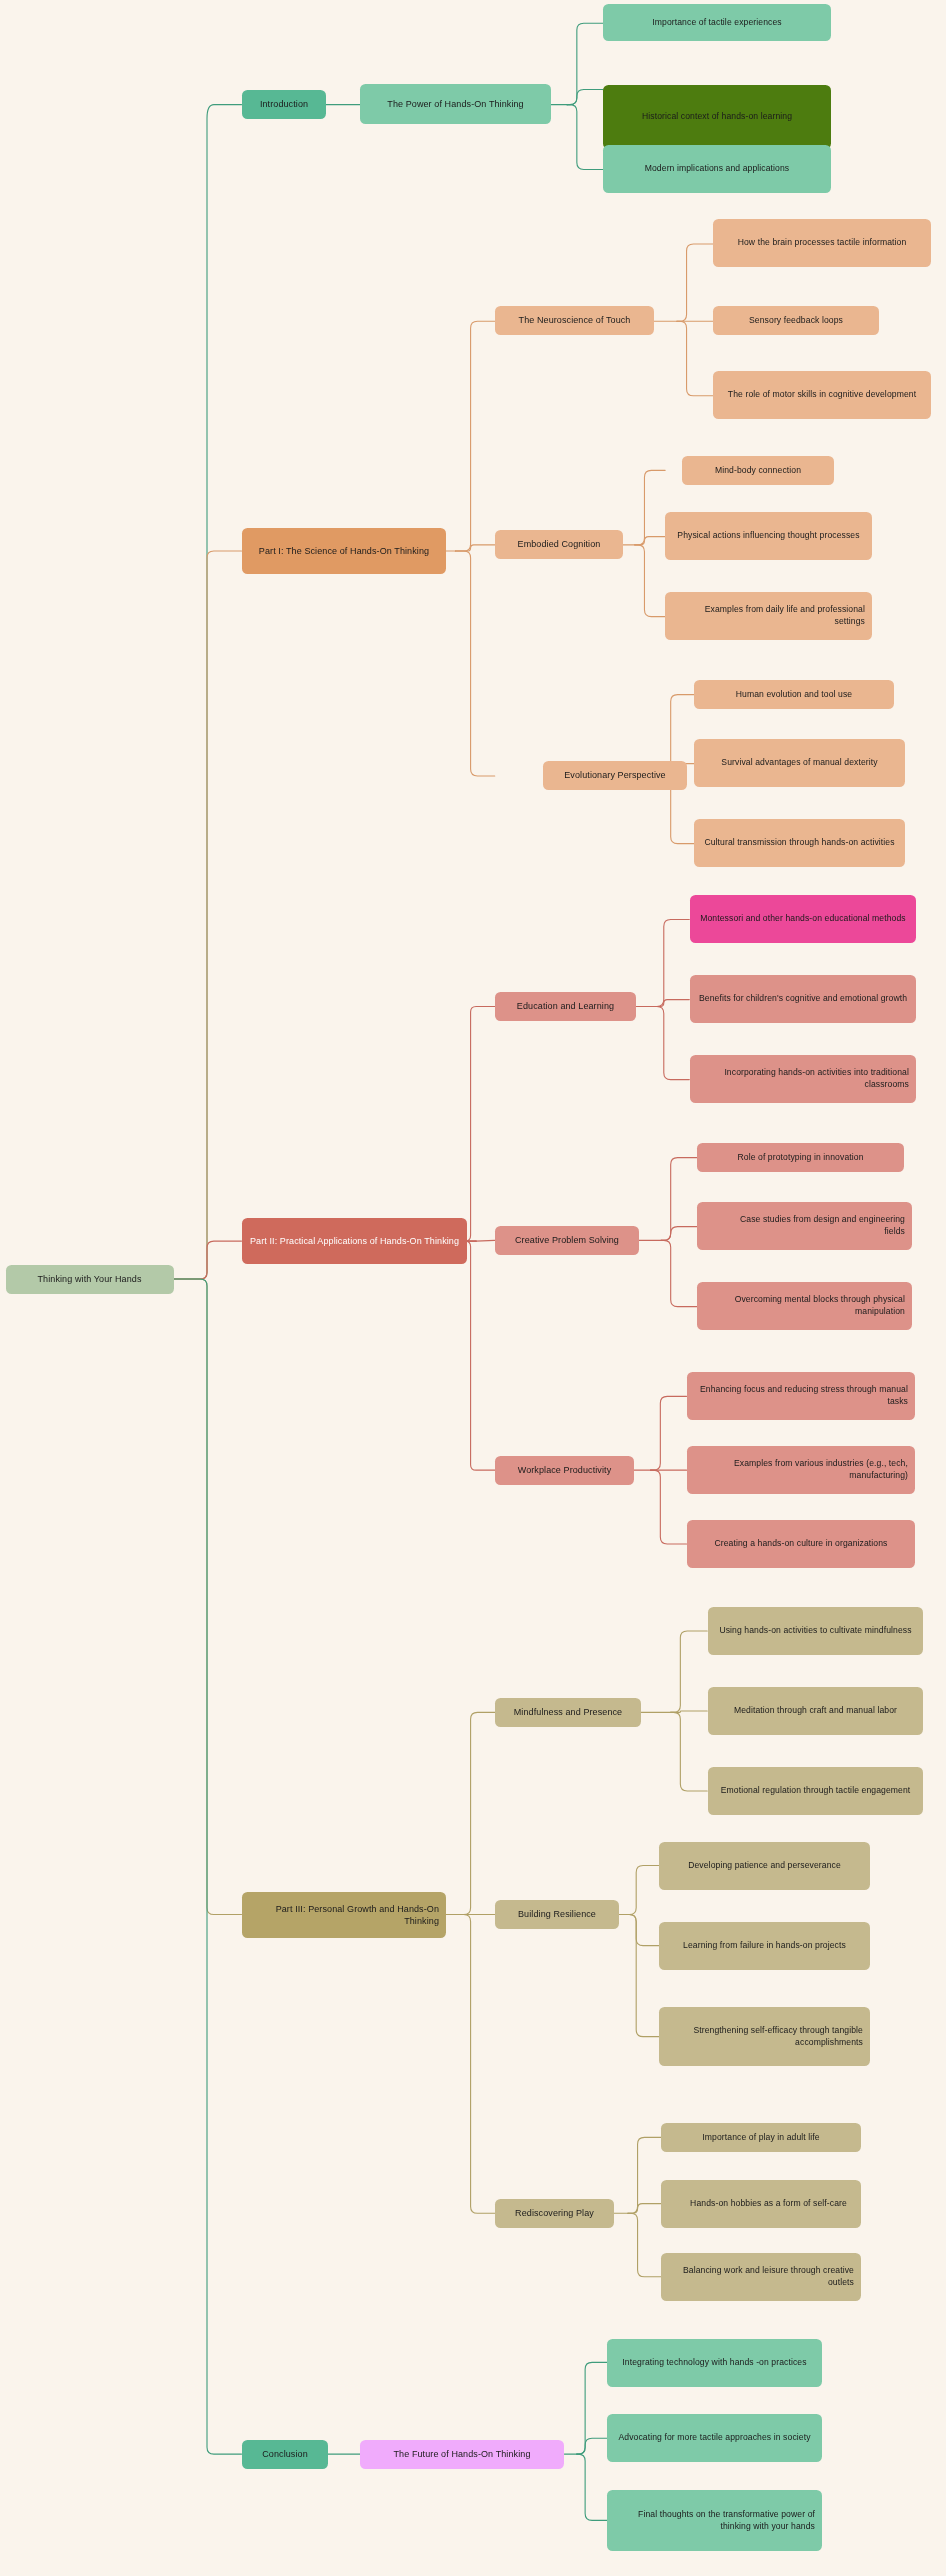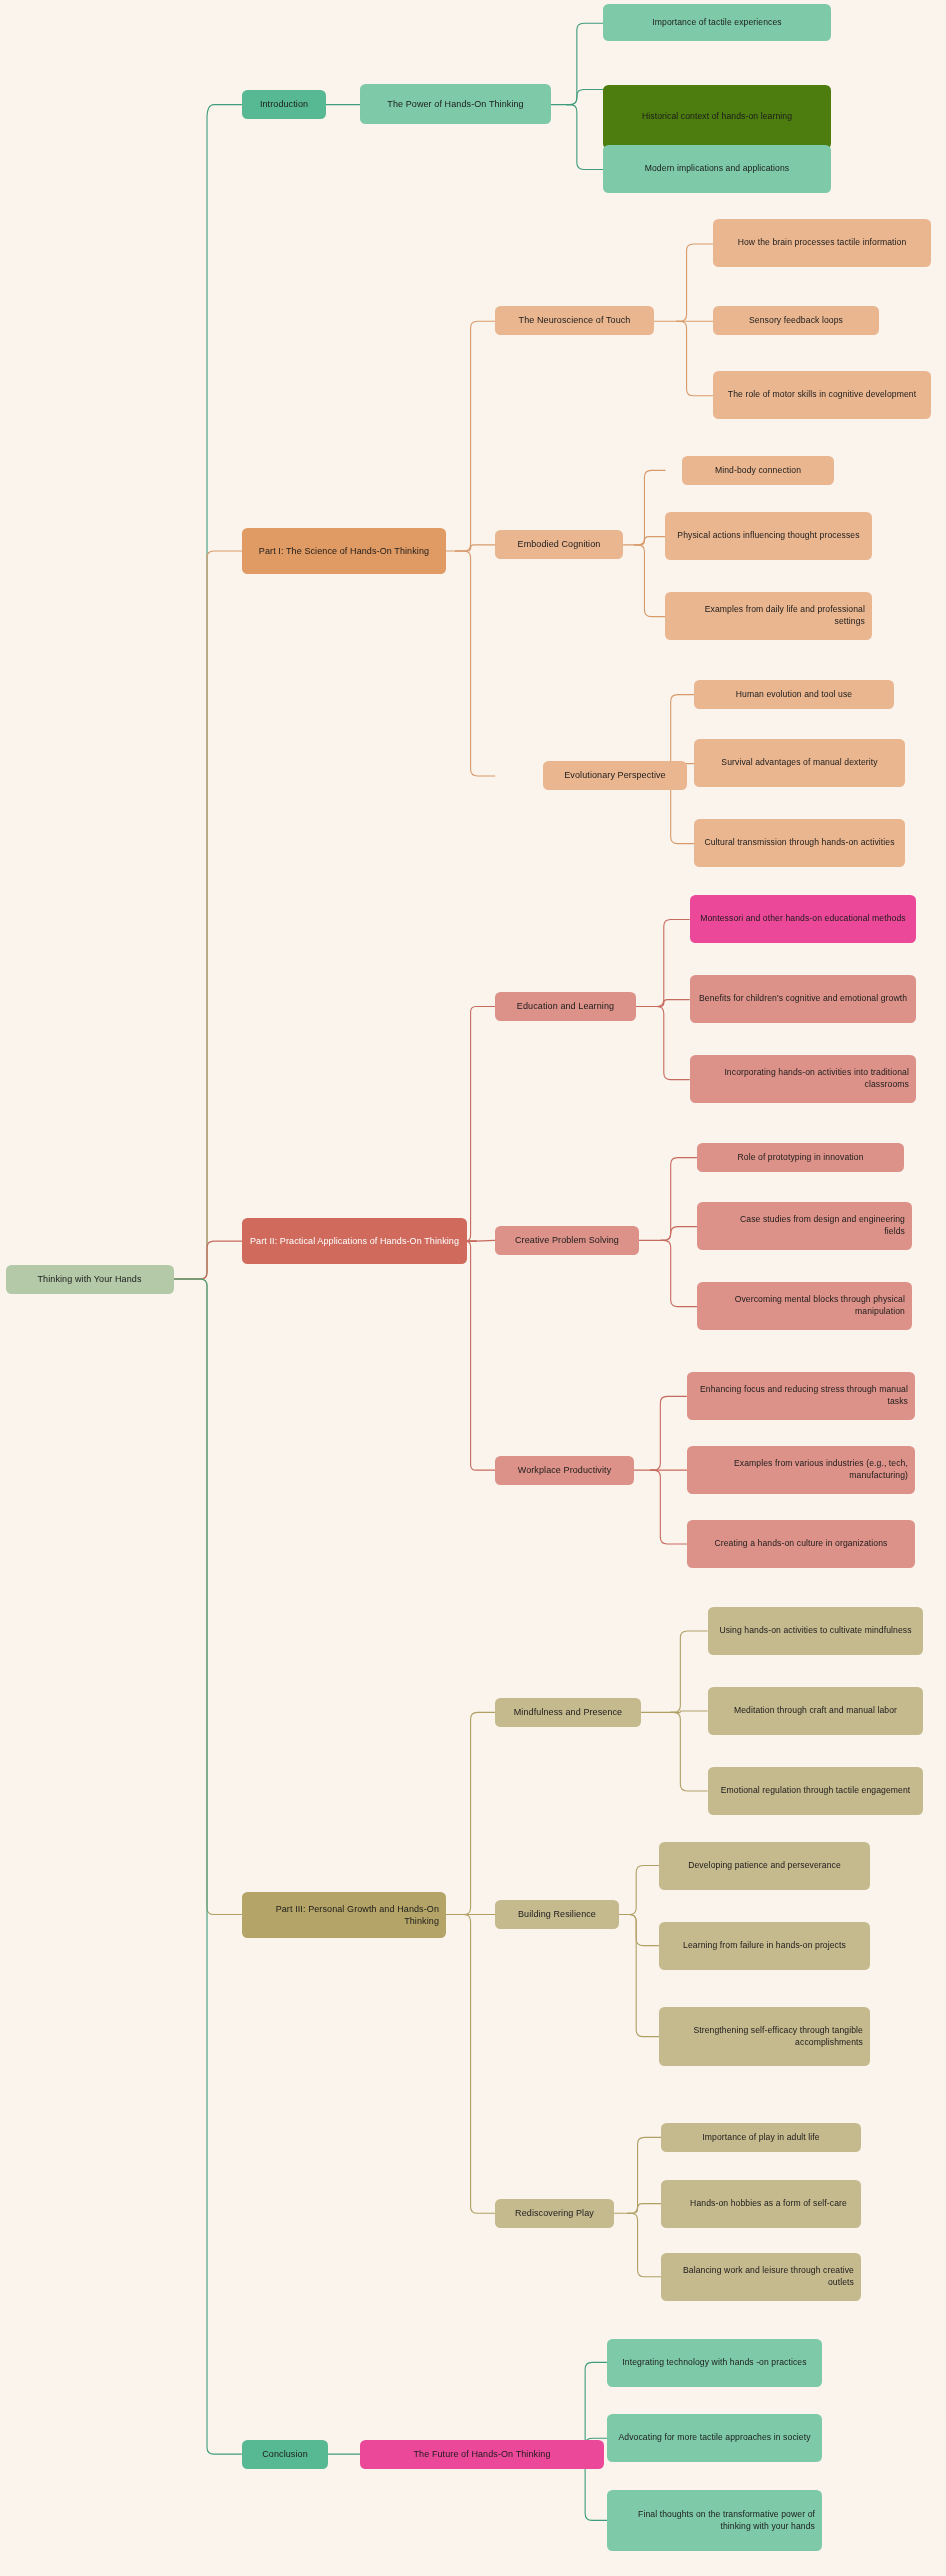--- a/index.html
+++ b/index.html
@@ -263,21 +263,21 @@
   <div class="node" style="left:661px; top:2180px; width:200px; height:48px; background:#c5b98e;padding-left:22px;">
     <span>Hands-on hobbies as a form of self-care</span>
   </div>
   <div class="node" style="left:661px; top:2253px; width:200px; height:48px; background:#c5b98e;">
     <span>Balancing work and leisure through creative outlets</span>
   </div>
 
   <div class="node branch-main" style="left:242px; top:2440px; width:86px; height:29px; background:#57b894;">
     <span>Conclusion</span>
   </div>
-  <div class="node branch-main" style="left:360px; top:2440px; width:244px; height:29px; background:#ec4899;">
+  <div class="node branch-main" style="left:360px; top:2440px; width:204px; height:29px; background:#f0abfc;">
     <span>The Future of Hands-On Thinking</span>
   </div>
   <div class="node" style="left:607px; top:2339px; width:215px; height:48px; background:#7ecaa8;">
     <span>Integrating technology with hands -on practices</span>
   </div>
   <div class="node" style="left:607px; top:2414px; width:215px; height:48px; background:#7ecaa8;">
     <span>Advocating for more tactile approaches in society</span>
   </div>
   <div class="node" style="left:607px; top:2490px; width:215px; height:61px; background:#7ecaa8;">
     <span>Final thoughts on the transformative power of thinking with your hands</span>

